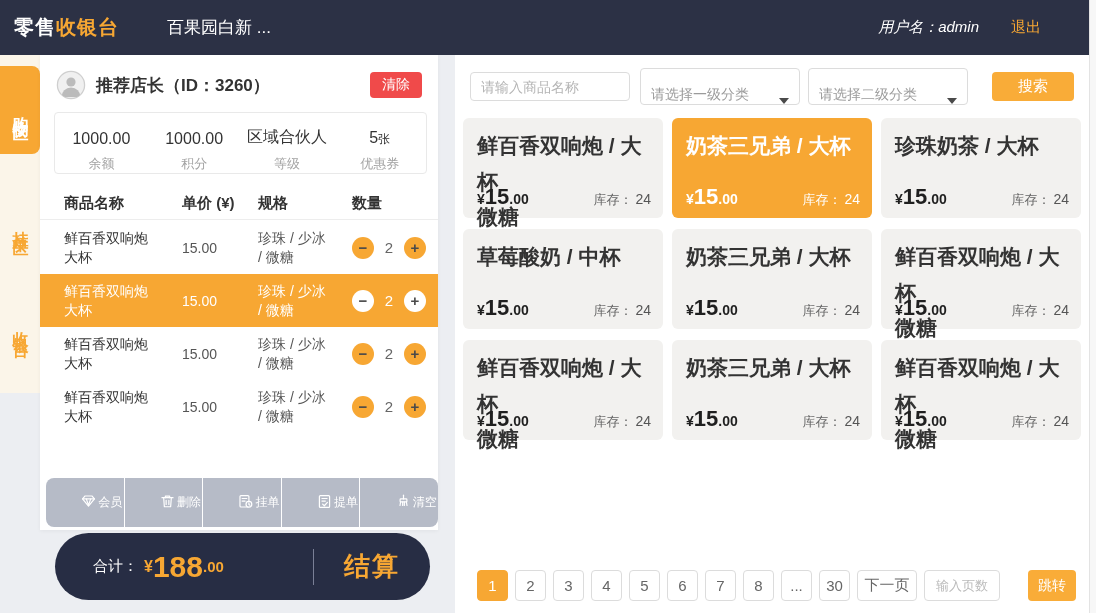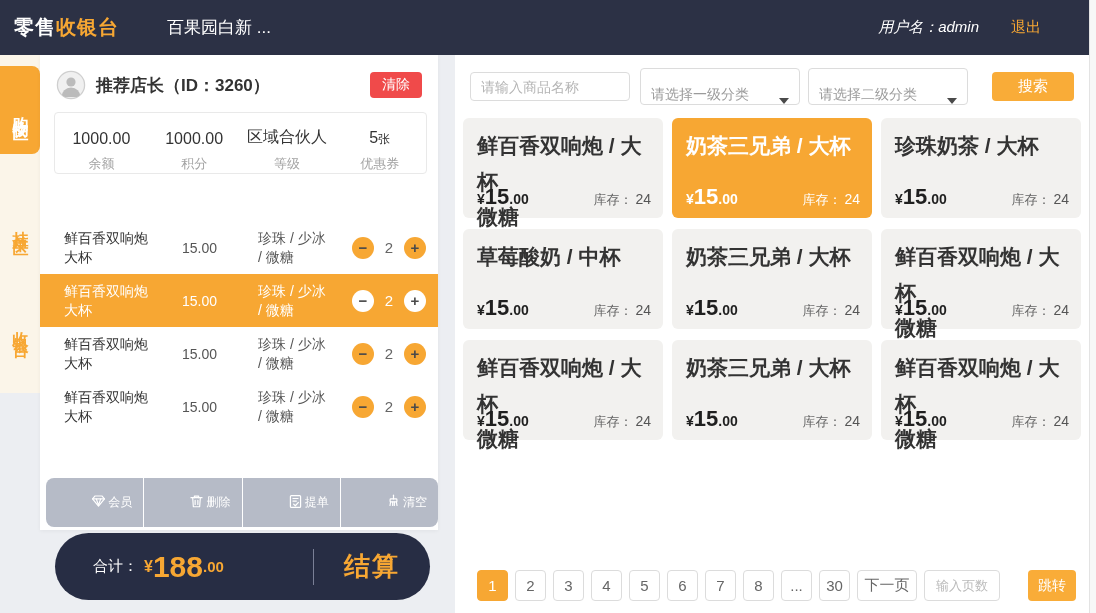--- a/index.html
+++ b/index.html
@@ -155,20 +155,26 @@
       <div class="stat">
         <div class="v">区域合伙人</div>
         <div class="l">等级</div>
       </div>
       <div class="stat">
         <div class="v"><span>5</span><span class="u">张</span></div>
         <div class="l">优惠券</div>
       </div>
     </div>
 
+    <div class="thead">
+      <div>商品名称</div>
+      <div>单价 (¥)</div>
+      <div>规格</div>
+      <div>数量</div>
+    </div>
 
     <div class="rows">
 
       <div class="row">
         <div class="nm">鲜百香双响炮
 大杯</div>
         <div class="pr">15.00</div>
         <div class="sp">珍珠 / 少冰
 / 微糖</div>
         <div class="qtyc">
@@ -232,20 +238,29 @@
         <span><svg viewBox="0 0 20 20">
               <path d="M3.5 5.5 H16.5"></path>
               <path d="M7.5 5.5 V3.6 h5 V5.5"></path>
               <path d="M5.5 5.5 L6.3 16.2 h7.4 L14.5 5.5"></path>
               <path d="M8.4 8.5 v5 M11.6 8.5 v5"></path>
             </svg></span>
         <span>删除</span>
       </button>
       <button class="abtn">
         <span><svg viewBox="0 0 20 20">
+              <rect x="3.5" y="3" width="10.5" height="13.5" rx="1.2"></rect>
+              <path d="M6 6.5 h5.5 M6 9.5 h3.5"></path>
+              <circle cx="14" cy="13.3" r="3.4" fill="#B6BBC7"></circle>
+              <path d="M14 11.7 v1.7 l1.3 .9"></path>
+            </svg></span>
+        <span>挂单</span>
+      </button>
+      <button class="abtn">
+        <span><svg viewBox="0 0 20 20">
               <rect x="4" y="3" width="12" height="14" rx="1.2"></rect>
               <path d="M7 6.5 h6 M7 9.5 h4"></path>
               <path d="M7.8 13 l2 2 3.6 -4"></path>
             </svg></span>
         <span>提单</span>
       </button>
       <button class="abtn">
         <span><svg viewBox="0 0 20 20">
               <path d="M10 2.5 V7"></path>
               <rect x="6" y="7" width="8" height="3.5" rx="0.8"></rect>

